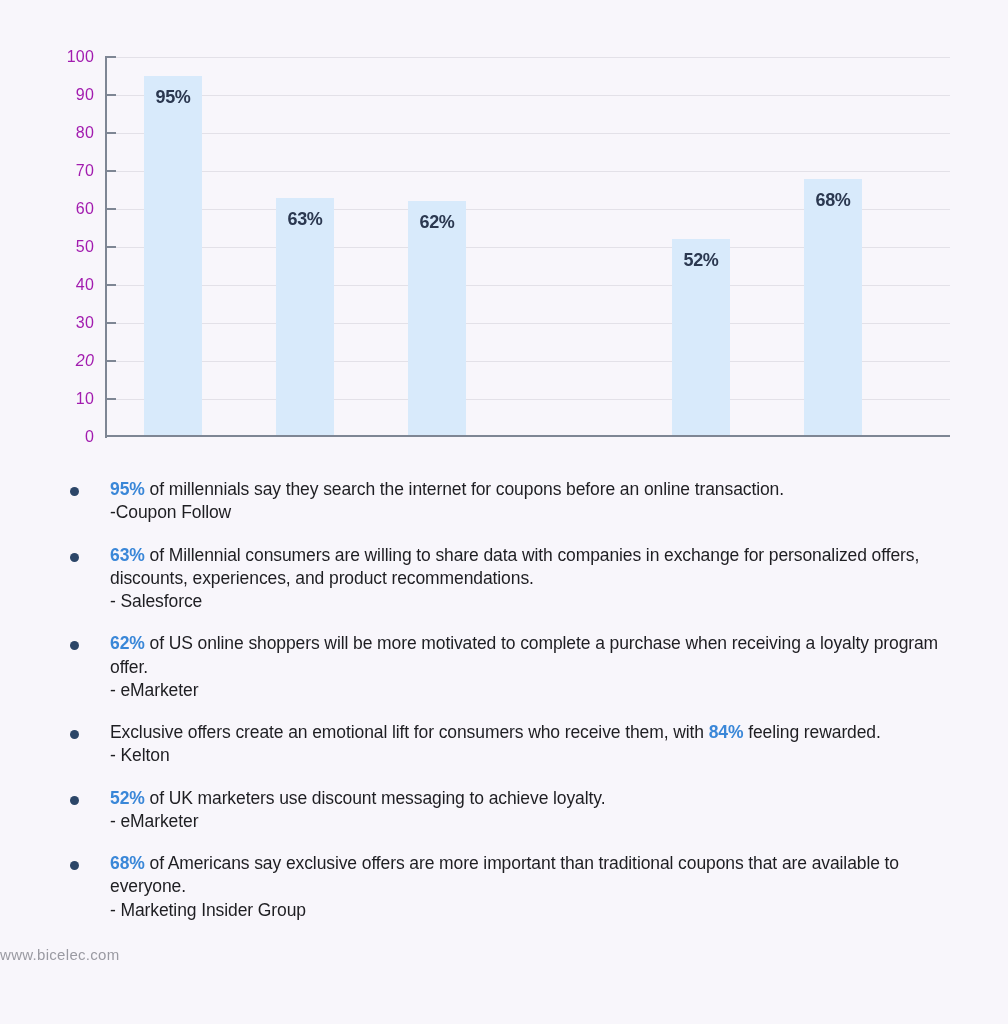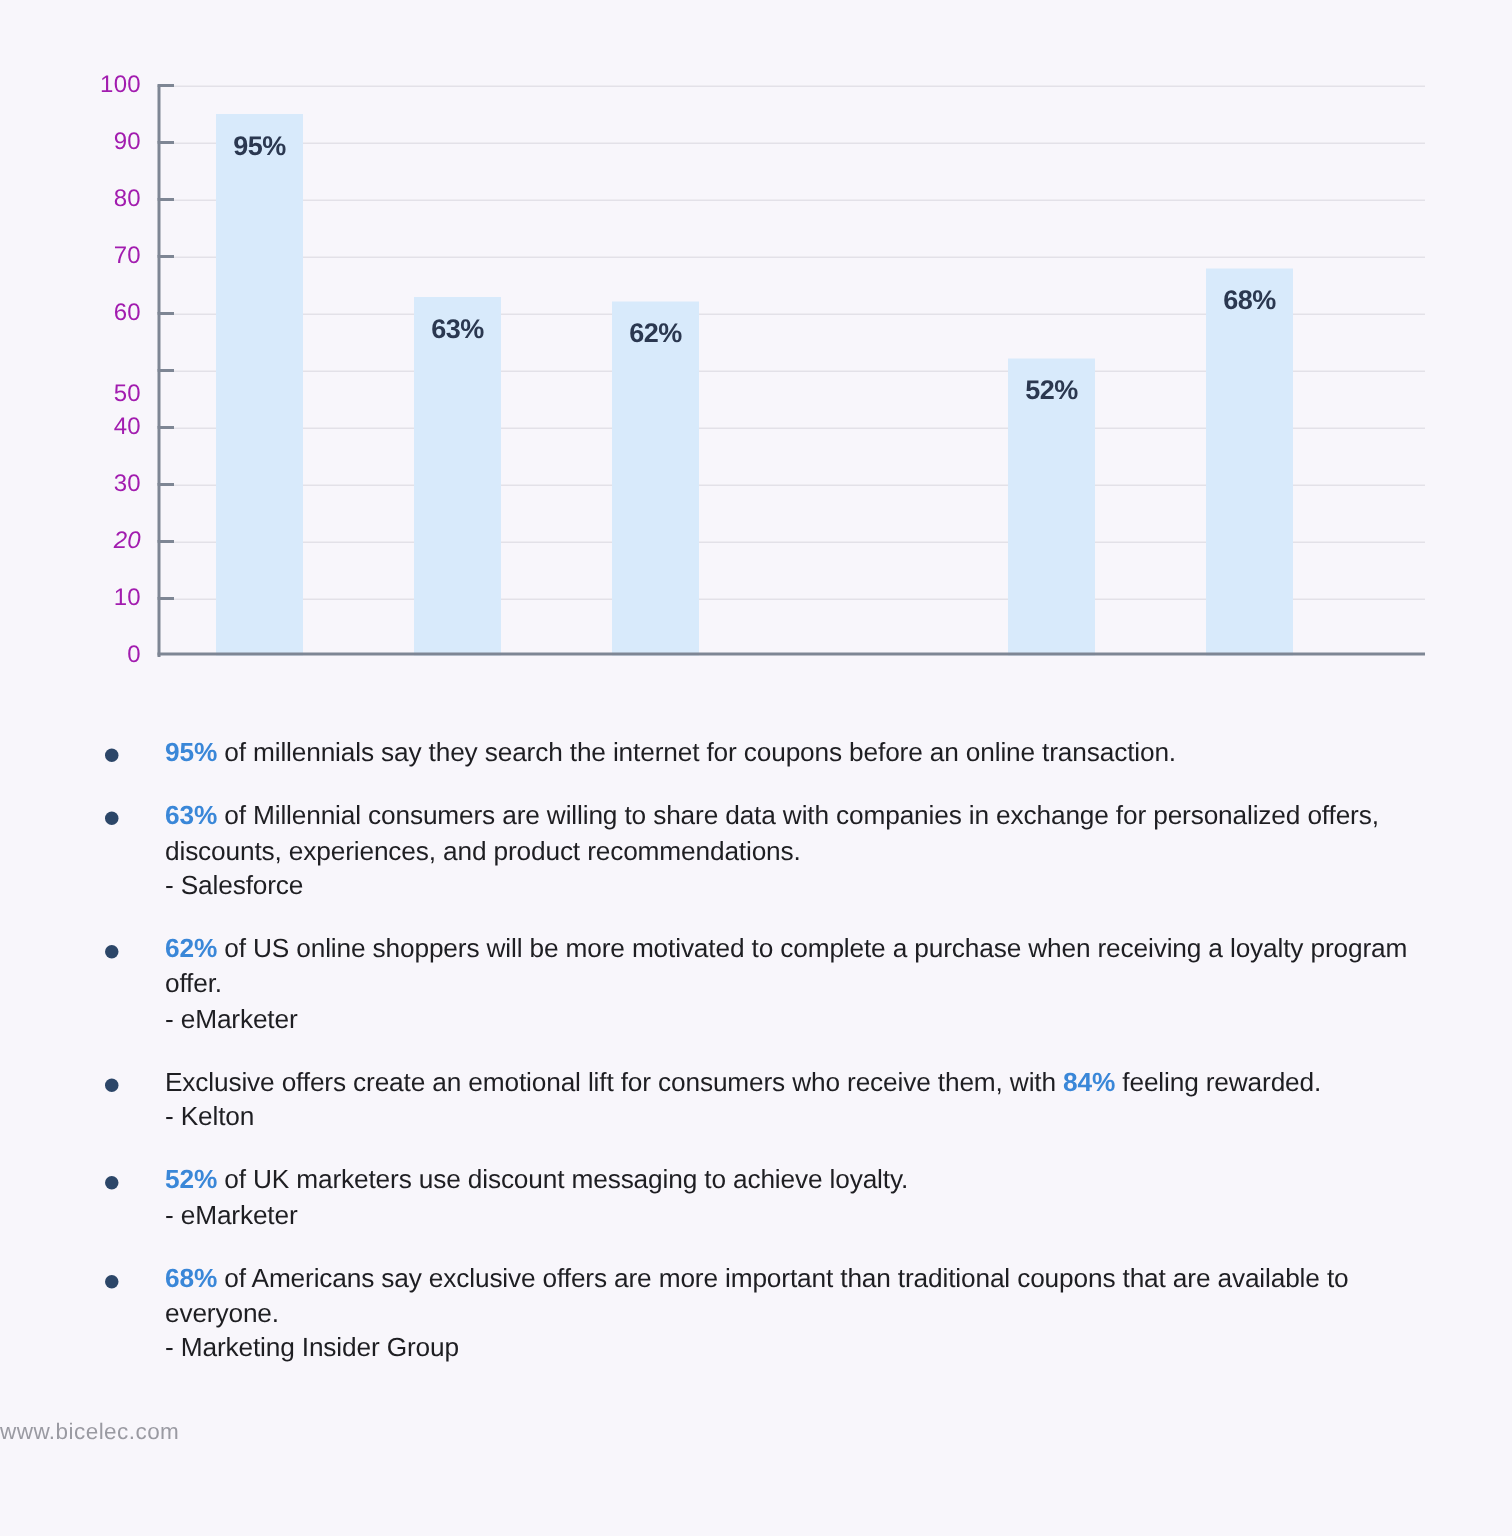--- a/index.html
+++ b/index.html
@@ -127,21 +127,20 @@
     width: 9px;
     height: 9px;
     border-radius: 50%;
     background: #2c4668;
   }
   .fact-text {
     font-size: 17.5px;
     line-height: 1.33;
     color: #1e1e22;
     letter-spacing: -0.1px;
-    margin-top: 12px;
   }
   .pct {
     color: #3a87d8;
     font-weight: bold;
   }
   .fact-source {
     font-size: 17.5px;
     line-height: 1.33;
     color: #1e1e22;
     letter-spacing: -0.1px;
@@ -163,21 +162,21 @@
 <body>
 
 <div id="chart-section">
 
   <div id="y-axis-labels">
       <div class="y-tick-label" style="top: 0px;">100</div>
       <div class="y-tick-label" style="top: 38px;">90</div>
       <div class="y-tick-label" style="top: 76px;">80</div>
       <div class="y-tick-label" style="top: 114px;">70</div>
       <div class="y-tick-label" style="top: 152px;">60</div>
-      <div class="y-tick-label" style="top: 190px; margin-top: 16px;">50</div>
+      <div class="y-tick-label" style="top: 190px;">50</div>
       <div class="y-tick-label" style="top: 228px;">40</div>
       <div class="y-tick-label" style="top: 266px;">30</div>
       <div class="y-tick-label" style="top: 304px; font-style: italic;">20</div>
       <div class="y-tick-label" style="top: 342px;">10</div>
       <div class="y-tick-label" style="top: 380px;">0</div>
     </div>
 
   <div id="plot-area">
     <div id="y-axis-line"></div>
     <div id="gridlines-layer">
@@ -223,20 +222,21 @@
       </div>
     <div id="x-axis-line"></div>
   </div>
 
 </div>
 
 <div id="facts-list">
     <div class="fact-item">
       <div class="fact-bullet"></div>
       <div class="fact-text"><span class="pct">95%</span><span> of millennials say they search the internet for coupons before an online transaction.</span></div>
+      <div class="fact-source">-Coupon Follow</div>
     </div>
     <div class="fact-item">
       <div class="fact-bullet"></div>
       <div class="fact-text"><span class="pct">63%</span><span> of Millennial consumers are willing to share data with companies in exchange for personalized offers, discounts, experiences, and product recommendations.</span></div>
       <div class="fact-source">- Salesforce</div>
     </div>
     <div class="fact-item">
       <div class="fact-bullet"></div>
       <div class="fact-text"><span class="pct">62%</span><span> of US online shoppers will be more motivated to complete a purchase when receiving a loyalty program offer.</span></div>
       <div class="fact-source">- eMarketer</div>

